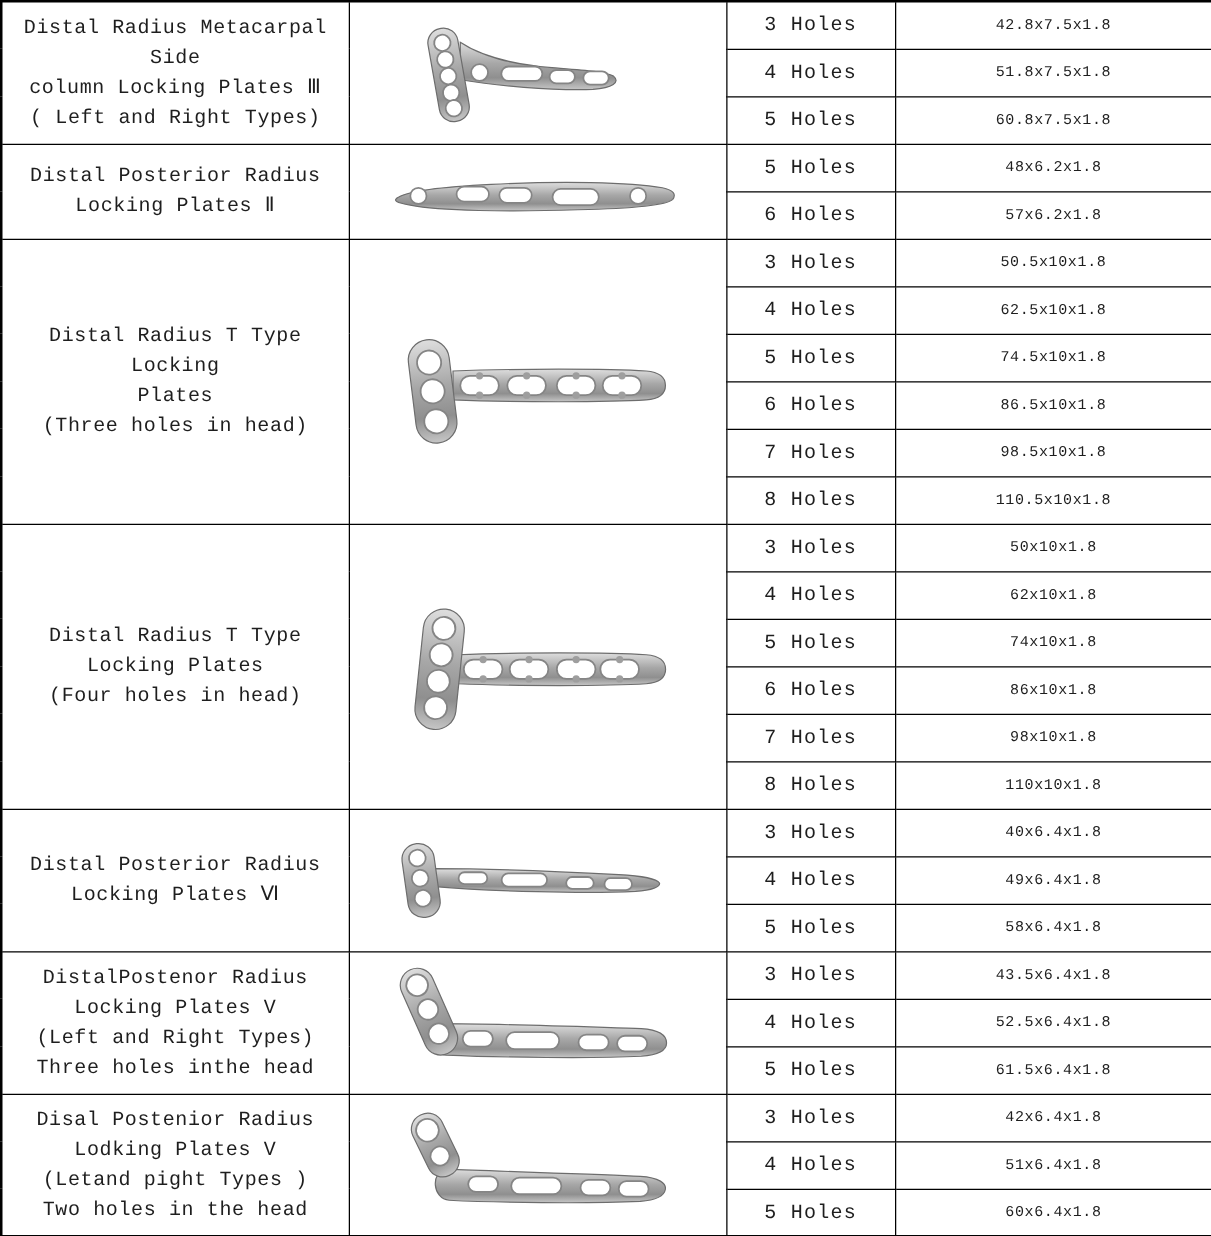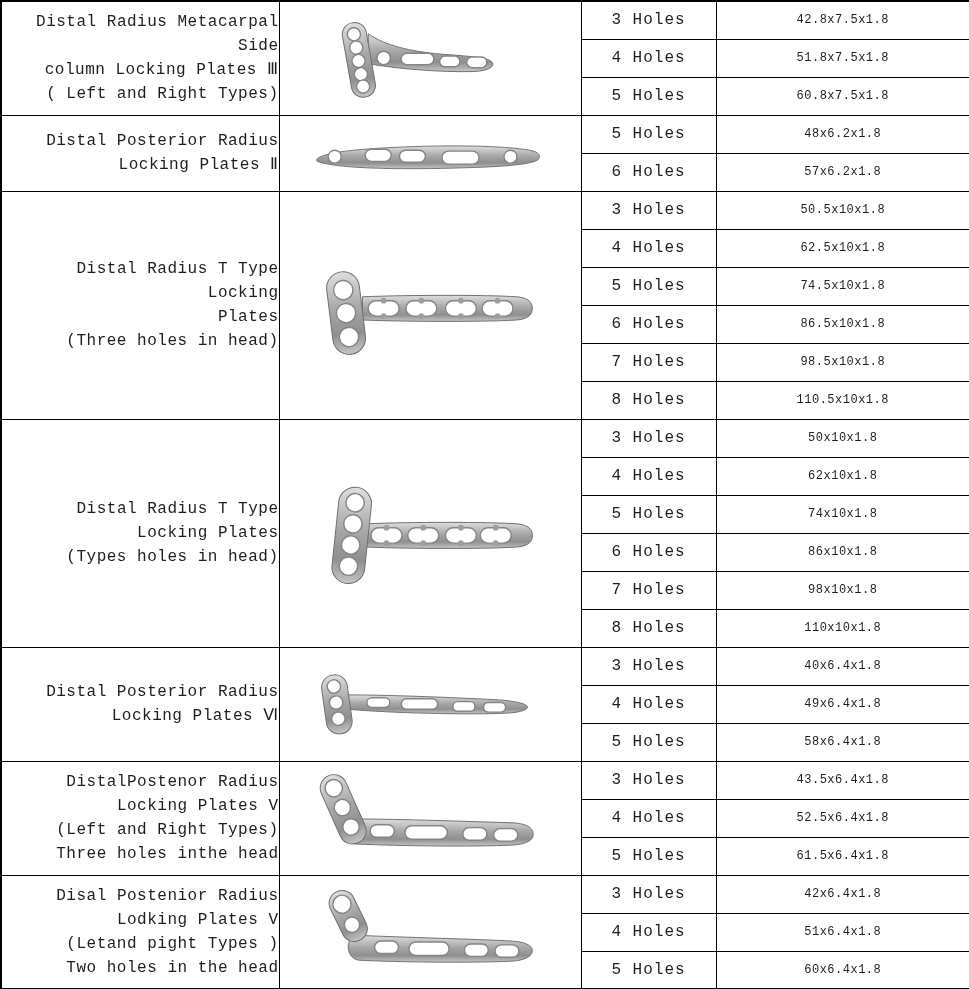--- a/index.html
+++ b/index.html
@@ -1,19 +1,19 @@
 <!DOCTYPE html>
 <html><head>
 <meta charset="utf-8">
 <style>
   html,body{margin:0;padding:0;background:#fff;}
   body{width:969px;height:989px;font-family:"Liberation Mono","DejaVu Sans Mono",monospace;color:#1e1e1e;}
   table.spec{border-collapse:collapse;table-layout:fixed;width:969px;height:989px;border:2px solid #000;background:#fff;}
   td{border:1px solid #000;text-align:center;vertical-align:middle;padding:0;overflow:hidden;}
-  td.name{font-size:16px;line-height:24px;white-space:pre-line;letter-spacing:0.5px;text-align:right;}
+  td.name{font-size:16px;line-height:24px;white-space:pre-line;letter-spacing:0.5px;}
   td.holes{font-size:16px;letter-spacing:1px;}
   td.size{font-size:12px;letter-spacing:0.5px;}
   tr{height:38px;}
   svg.plate{display:block;margin:0 auto;}
   .hole{fill:#ffffff;stroke:#858585;stroke-width:1.5;}
   .body{fill:url(#metalGrad);stroke:#6d6d6d;stroke-width:1;}
   .pinch{fill:#9e9e9e;stroke:none;}
   .defs-holder{position:absolute;width:0;height:0;overflow:hidden;}
 </style>
 </head>
@@ -140,21 +140,21 @@
     <td class="size">98.5x10x1.8</td>
   </tr>
   <tr>
     <td class="holes">8 Holes</td>
     <td class="size">110.5x10x1.8</td>
   </tr>
 
   <tr>
     <td class="name" rowspan="6">Distal Radius T Type
 Locking Plates
-(Types holes in head)</td>
+(Four holes in head)</td>
     <td class="img" rowspan="6">
       <svg class="plate" width="290" height="150" viewBox="0 0 300 155">
         <path class="body" d="M84,68 C130,66 210,66 240,68 C252,69 256,74 256,80 C256,86 252,91 240,92 C210,94 130,94 84,92 Z"></path>
         <g transform="rotate(6 69 80)">
           <rect class="body" x="52" y="30" width="34" height="100" rx="17"></rect>
           <circle class="hole" cx="69" cy="46" r="9.5"></circle>
           <circle class="hole" cx="69" cy="68" r="9.5"></circle>
           <circle class="hole" cx="69" cy="90" r="9.5"></circle>
           <circle class="hole" cx="69" cy="112" r="9.5"></circle>
         </g>

